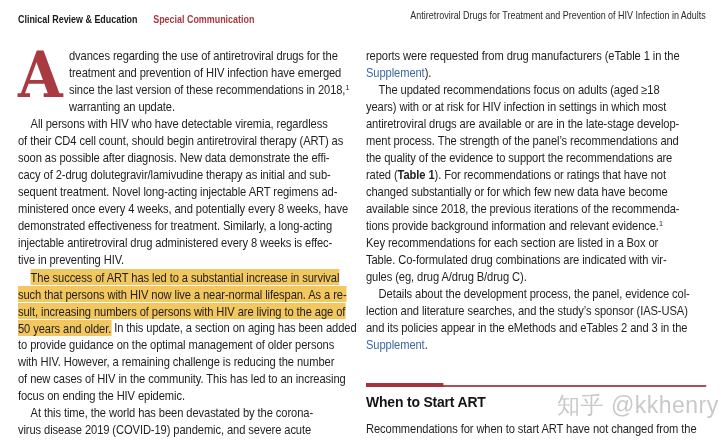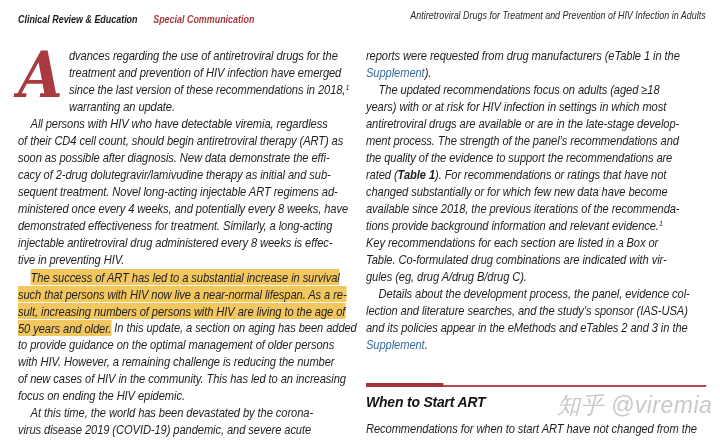--- a/index.html
+++ b/index.html
@@ -1,17 +1,17 @@
 <!DOCTYPE html>
 <html><head>
 <meta charset="utf-8">
 <style>
   html,body{margin:0;padding:0;background:#ffffff;}
   body{width:720px;height:442px;overflow:hidden;font-family:"Liberation Sans",sans-serif;}
-  .page{position:relative;width:720px;height:350px;background:#fff;font-style:italic;}
+  .page{position:relative;width:720px;height:350px;background:#fff;}
 
   
   .header{position:absolute;top:9px;left:18px;right:14px;height:16px;}
   .header-left{position:absolute;left:0;top:0;white-space:nowrap;transform:scaleX(0.85);transform-origin:left top;}
   .journal-section{font-weight:bold;font-size:10.5px;color:#1a1a1a;}
   .article-type{font-weight:bold;font-size:10.5px;color:#a93a40;margin-left:14px;}
   .header-right{position:absolute;right:0;top:1px;white-space:nowrap;font-size:10.2px;color:#2a2a2a;transform:scaleX(0.88);transform-origin:right top;}
 
   
   .col{position:absolute;top:48px;transform:scaleX(0.9);transform-origin:left top;}
@@ -113,15 +113,15 @@
         <div class="line"><span class="link">Supplement</span><span class="plain">.</span></div>
       </div>
       <div class="section-rule">
         <div class="thin"></div>
         <div class="thick"></div>
       </div>
       <div class="section-heading">When to Start ART</div>
       <div class="line section-first-line">Recommendations for when to start ART have not changed from the</div>
     </div>
 
-  <div class="watermark">知乎 @viremia</div>
+  <div class="watermark">知乎 @kkhenry</div>
 
 </div>
 
 </body></html>

